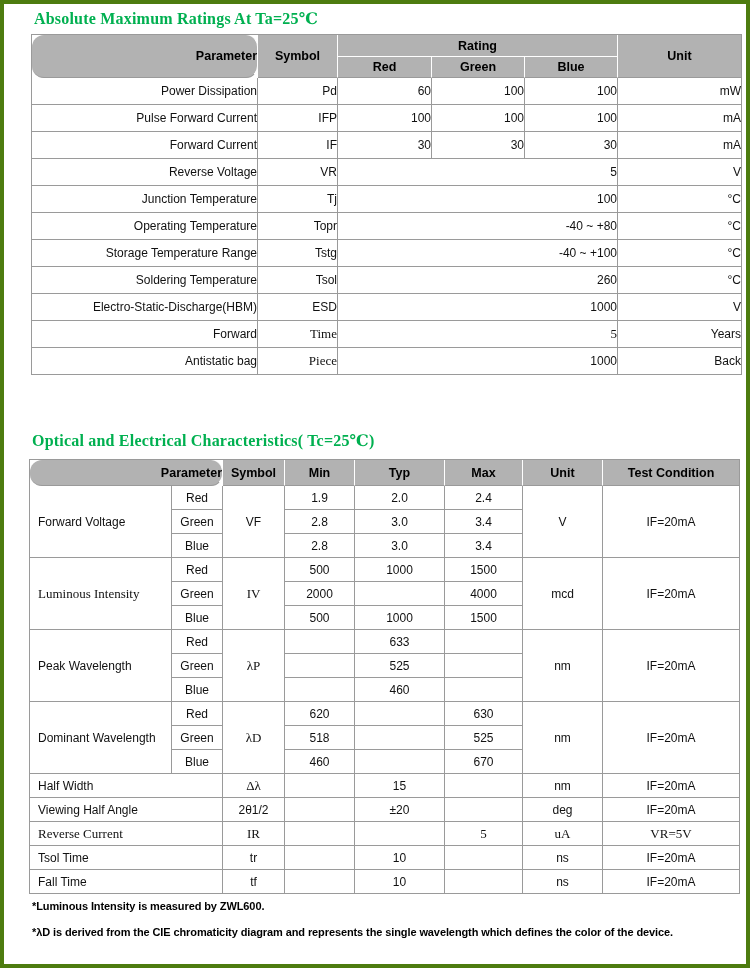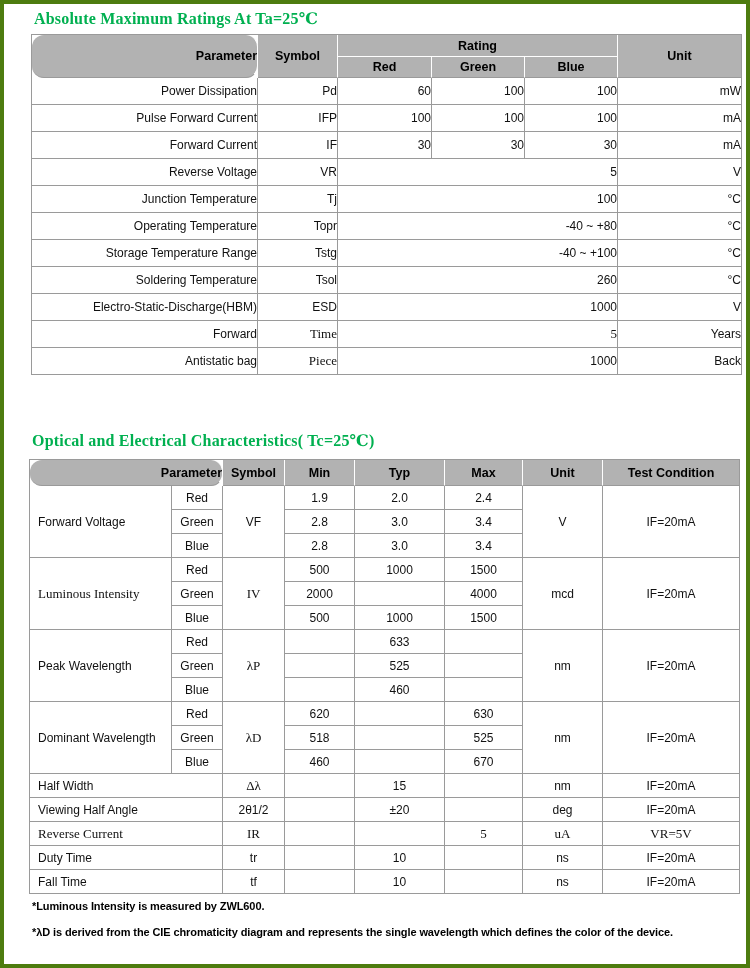--- a/index.html
+++ b/index.html
@@ -319,21 +319,21 @@
         <tr>
           <td class="cell-param serif" colspan="2">Reverse Current</td>
           <td class=" serif">IR</td>
           <td class="serif"></td>
           <td class="serif"></td>
           <td class="serif">5</td>
           <td class="serif">uA</td>
           <td class="serif">VR=5V</td>
         </tr>
         <tr>
-          <td class="cell-param" colspan="2">Duty Time</td>
+          <td class="cell-param" colspan="2">Tsol Time</td>
           <td>tr</td>
           <td></td>
           <td>10</td>
           <td></td>
           <td>ns</td>
           <td>IF=20mA</td>
         </tr>
         <tr>
           <td class="cell-param" colspan="2">Fall Time</td>
           <td>tf</td>

